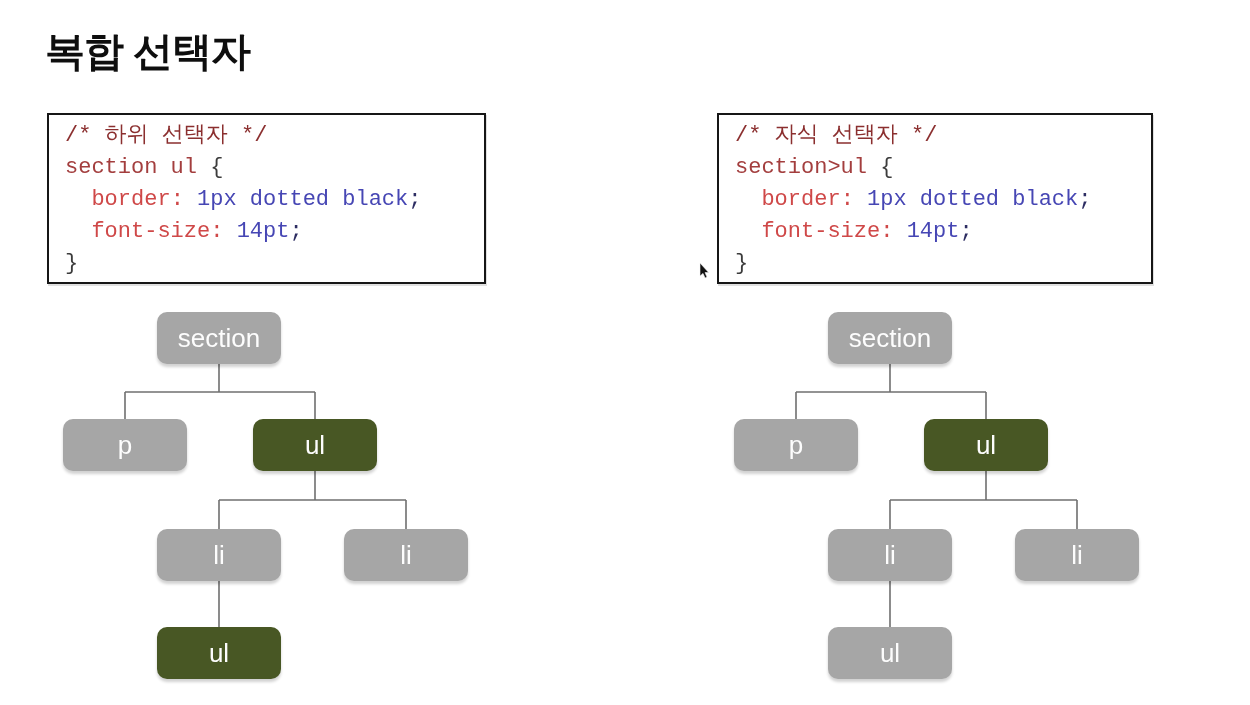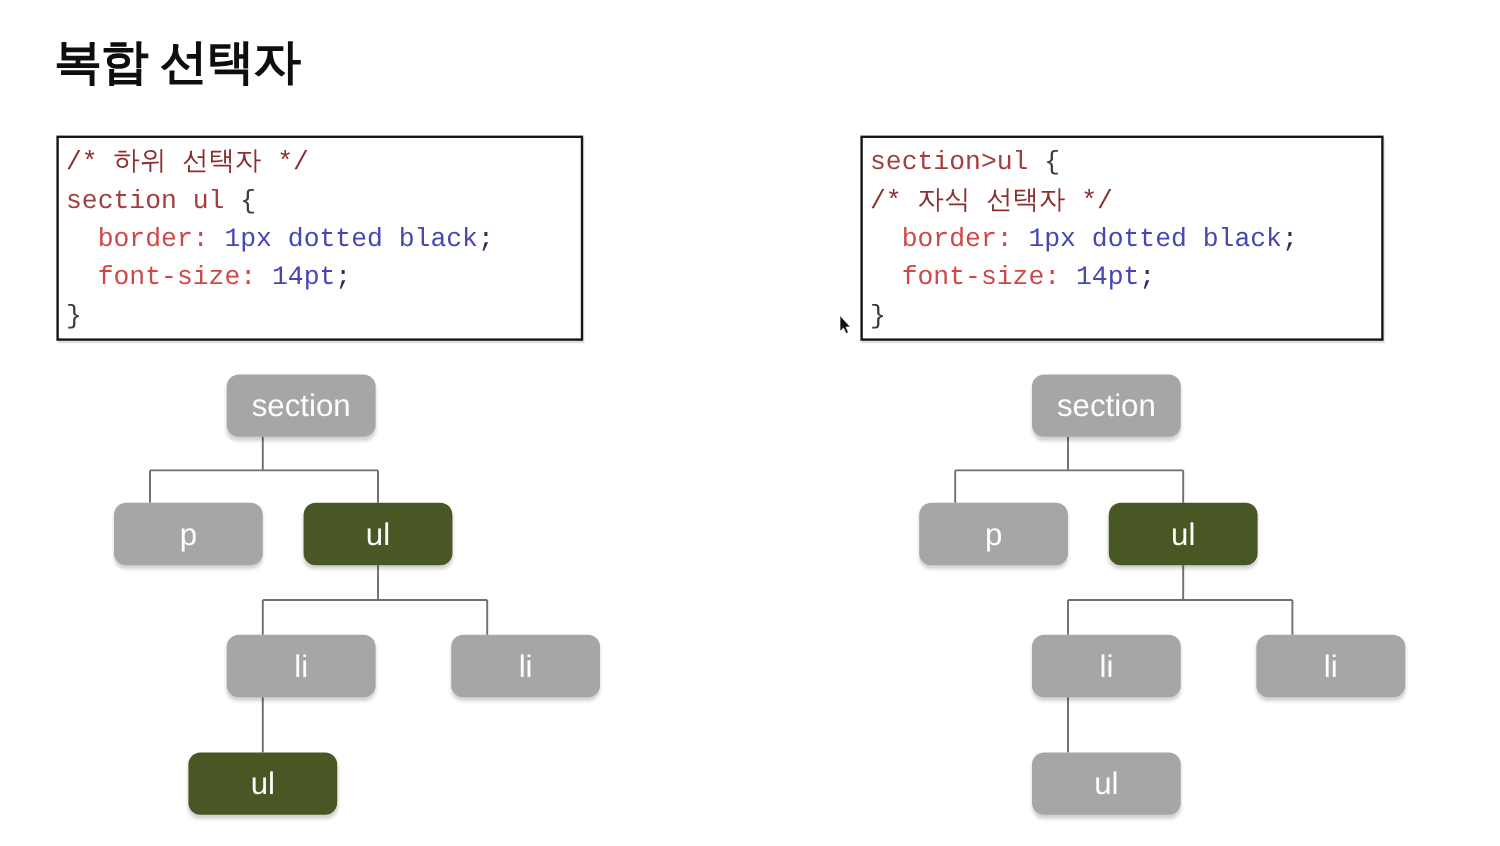--- a/index.html
+++ b/index.html
@@ -26,21 +26,21 @@
     text-align: center;
   }
 
   .code-block {
     position: absolute;
     top: 113px;
     height: 171px;
     border: 2px solid var(--code-border, #161616);
     background: #ffffff;
     box-sizing: border-box;
-    padding: 5px 8px 5px 6px;
+    padding: 5px 8px 5px 16px;
     font-family: "Liberation Mono", "DejaVu Sans Mono", monospace;
     font-size: 22px;
     box-shadow: 1px 2px 0 rgba(0,0,0,0.12);
   }
   .code-block.left  { left: 47px;  width: 439px; }
   .code-block.right { left: 717px; width: 436px; }
 
   .code-line {
     height: 32px;
     line-height: 32px;
@@ -68,21 +68,21 @@
     border-radius: 10px;
     display: flex;
     align-items: center;
     justify-content: center;
     color: var(--node-text, #fdfdfd);
     font-size: 26px;
     font-weight: 400;
     font-family: "Liberation Sans", sans-serif;
     box-shadow: 0 3px 3px rgba(0,0,0,0.18);
   }
-  .tree-node.gray  { background: var(--box-gray,  #a6a6a6); margin-left: 32px; }
+  .tree-node.gray  { background: var(--box-gray,  #a6a6a6); }
   .tree-node.green { background: var(--box-green, #485724); }
 
   .cursor {
     position: absolute;
     width: 12px;
     height: 18px;
   }
 </style>
 </head>
 <body>
@@ -92,22 +92,22 @@
   <h1 class="title">복합 선택자</h1>
 
   <div class="code-block left">
       <div class="code-line"><span class="tok-comment">/* 하위 선택자 */</span></div>
       <div class="code-line"><span class="tok-selector">section ul</span><span class="tok-punct"> {</span></div>
       <div class="code-line"><span class="tok-plain">  </span><span class="tok-property">border</span><span class="tok-property">:</span><span class="tok-plain"> </span><span class="tok-value">1px dotted black</span><span class="tok-semi">;</span></div>
       <div class="code-line"><span class="tok-plain">  </span><span class="tok-property">font-size</span><span class="tok-property">:</span><span class="tok-plain"> </span><span class="tok-value">14pt</span><span class="tok-semi">;</span></div>
       <div class="code-line"><span class="tok-punct">}</span></div>
     </div>
   <div class="code-block right">
+      <div class="code-line"><span class="tok-comment">/* 자식 선택자 */</span></div>
       <div class="code-line"><span class="tok-selector">section&gt;ul</span><span class="tok-punct"> {</span></div>
-      <div class="code-line"><span class="tok-comment">/* 자식 선택자 */</span></div>
       <div class="code-line"><span class="tok-plain">  </span><span class="tok-property">border</span><span class="tok-property">:</span><span class="tok-plain"> </span><span class="tok-value">1px dotted black</span><span class="tok-semi">;</span></div>
       <div class="code-line"><span class="tok-plain">  </span><span class="tok-property">font-size</span><span class="tok-property">:</span><span class="tok-plain"> </span><span class="tok-value">14pt</span><span class="tok-semi">;</span></div>
       <div class="code-line"><span class="tok-punct">}</span></div>
     </div>
 
   <svg id="edges" xmlns="http://www.w3.org/2000/svg" viewBox="0 0 1250 705">
       <path d="M 219 364 V 392" fill="none" stroke="#6f6f6f" stroke-width="1.6"></path>
       <path d="M 125 392 H 315" fill="none" stroke="#6f6f6f" stroke-width="1.6"></path>
       <path d="M 125 392 V 419" fill="none" stroke="#6f6f6f" stroke-width="1.6"></path>
       <path d="M 315 392 V 419" fill="none" stroke="#6f6f6f" stroke-width="1.6"></path>

